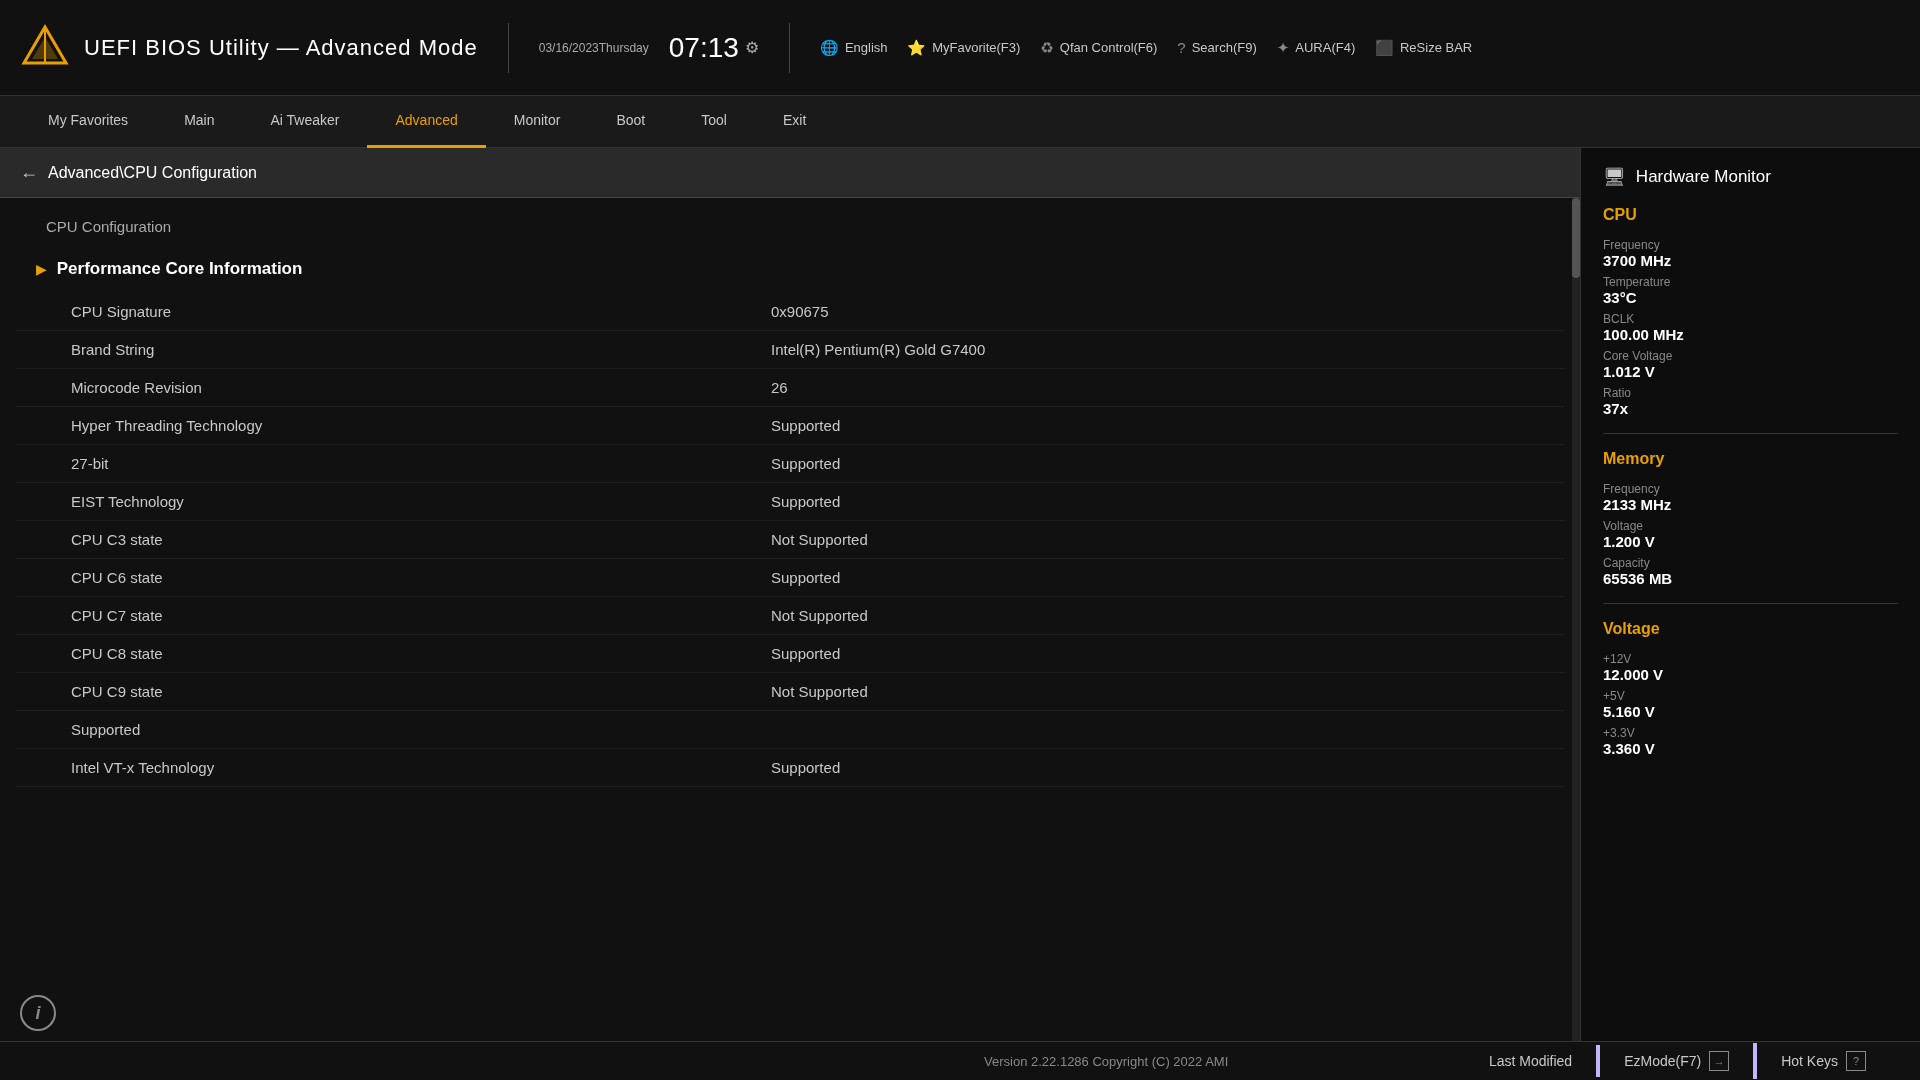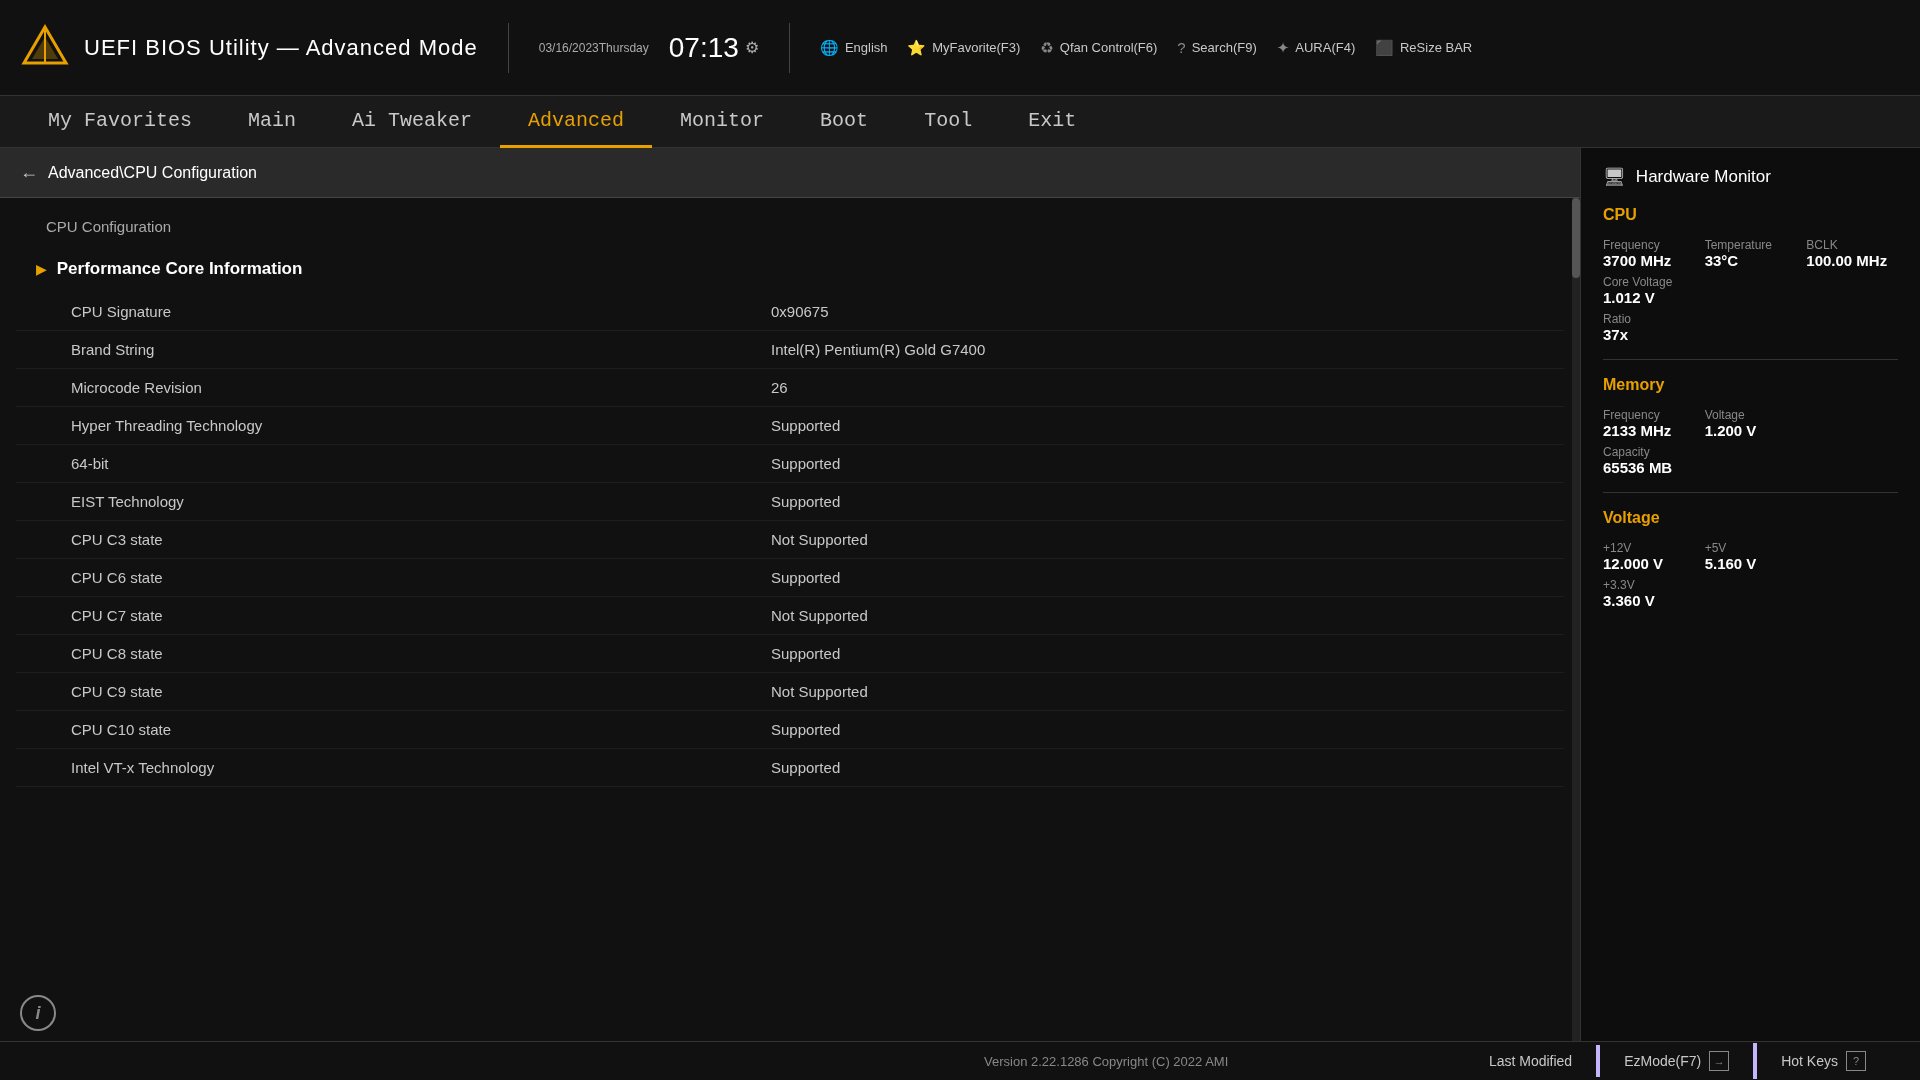--- a/index.html
+++ b/index.html
@@ -80,24 +80,23 @@
       padding: 0 20px;
       border-bottom: 1px solid #333;
       gap: 0;
     }
     .nav-item {
       padding: 0 28px;
       height: 52px;
       display: flex;
       align-items: center;
       color: #c8c8c8;
-      font-size: 20px;
+      font-size: 14px;
       cursor: pointer;
       border-bottom: 3px solid transparent;
-      font-family: Liberation Mono, monospace;
     }
     .nav-item.active {
       color: #e8a000;
       border-bottom: 3px solid #e8a000;
     }
 
     
     #main-layout {
       display: flex;
       height: calc(1080px - 80px - 52px - 55px);
@@ -233,21 +232,21 @@
     .monitor-icon { font-size: 18px; color: #c8c8c8; }
 
     .hw-section-title {
       color: #e8a000;
       font-size: 16px;
       font-weight: bold;
       margin-bottom: 14px;
     }
     .hw-grid {
       display: grid;
-      grid-template-columns: 1fr 1fr 1fr;
+      grid-template-columns: 1fr;
       gap: 6px 10px;
       margin-bottom: 6px;
     }
     .hw-item-label {
       color: #888;
       font-size: 12px;
     }
     .hw-item-value {
       color: #fff;
       font-size: 15px;
@@ -398,21 +397,21 @@
       </div>
       <div class="info-row">
         <span class="info-label">Microcode Revision</span>
         <span class="info-value">26</span>
       </div>
       <div class="info-row">
         <span class="info-label">Hyper Threading Technology</span>
         <span class="info-value">Supported</span>
       </div>
       <div class="info-row">
-        <span class="info-label">64-bit</span>
+        <span class="info-label">27-bit</span>
         <span class="info-value">Supported</span>
       </div>
       <div class="info-row">
         <span class="info-label">EIST Technology</span>
         <span class="info-value">Supported</span>
       </div>
       <div class="info-row">
         <span class="info-label">CPU C3 state</span>
         <span class="info-value">Not Supported</span>
       </div>
@@ -426,21 +425,20 @@
       </div>
       <div class="info-row">
         <span class="info-label">CPU C8 state</span>
         <span class="info-value">Supported</span>
       </div>
       <div class="info-row">
         <span class="info-label">CPU C9 state</span>
         <span class="info-value">Not Supported</span>
       </div>
       <div class="info-row">
-        <span class="info-label">CPU C10 state</span>
         <span class="info-value">Supported</span>
       </div>
       <div class="info-row">
         <span class="info-label">Intel VT-x Technology</span>
         <span class="info-value">Supported</span>
       </div>
 
     </div>
 
     <div id="scrollbar-track">

